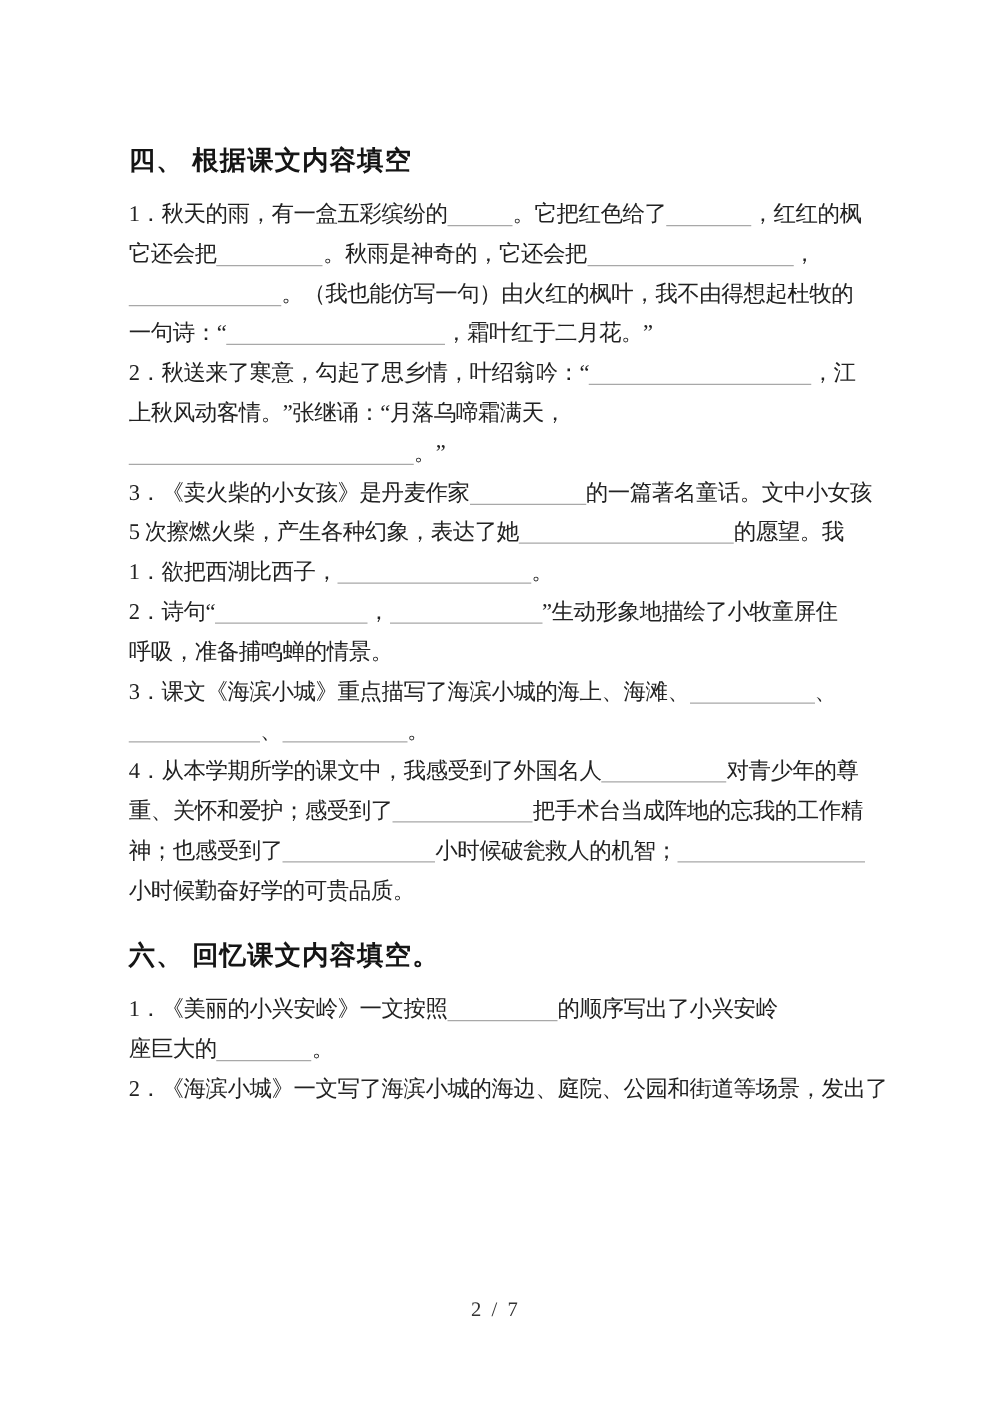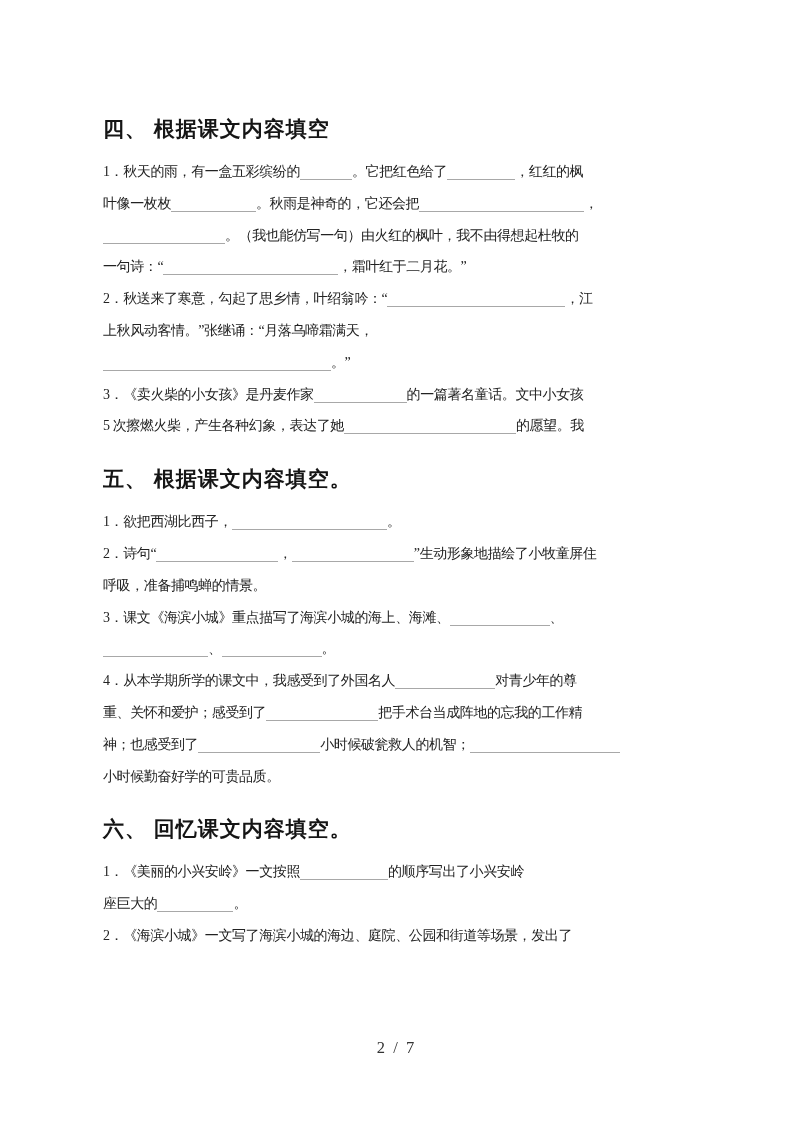--- a/index.html
+++ b/index.html
@@ -24,21 +24,21 @@
     font-weight: bold;
     font-size: 21px;
     line-height: 34px;
     letter-spacing: 1px;
     color: #151515;
     margin: 20px 0 10px 0;
   }
   section:first-child h2.section-heading { margin-top: 0; }
   p.line {
     margin: 0;
-    font-size: 14px;
+    font-size: 18px;
     line-height: 31.8px;
     height: 31.8px;
     letter-spacing: -0.4px;
     white-space: nowrap;
   }
   span.blank {
     display: inline-block;
     height: 16px;
     border-bottom: 1.5px solid #a8a8a8;
     vertical-align: -4px;
@@ -56,31 +56,30 @@
   }
 </style>
 </head>
 <body>
 
 <div class="page">
   <main id="content">
       <section>
         <h2 class="section-heading">四、 根据课文内容填空</h2>
         <p class="line"><span>1．秋天的雨，有一盒五彩缤纷的</span><span class="blank" style="width: 52px;"></span><span>。它把红色给了</span><span class="blank" style="width: 68px;"></span><span>，红红的枫</span></p>
-        <p class="line"><span>叶像一枚枚</span><span class="blank" style="width: 85px;"></span><span>。秋雨是神奇的，它还会把</span><span class="blank" style="width: 165px;"></span><span>，</span></p>
+        <p class="line"><span>它还会把</span><span class="blank" style="width: 85px;"></span><span>。秋雨是神奇的，它还会把</span><span class="blank" style="width: 165px;"></span><span>，</span></p>
         <p class="line"><span class="blank" style="width: 122px;"></span><span>。（我也能仿写一句）由火红的枫叶，我不由得想起杜牧的</span></p>
         <p class="line"><span>一句诗：“</span><span class="blank" style="width: 175px;"></span><span>，霜叶红于二月花。”</span></p>
         <p class="line"><span>2．秋送来了寒意，勾起了思乡情，叶绍翁吟：“</span><span class="blank" style="width: 178px;"></span><span>，江</span></p>
         <p class="line"><span>上秋风动客情。”张继诵：“月落乌啼霜满天，</span></p>
         <p class="line"><span class="blank" style="width: 228px;"></span><span>。”</span></p>
         <p class="line"><span>3．《卖火柴的小女孩》是丹麦作家</span><span class="blank" style="width: 93px;"></span><span>的一篇著名童话。文中小女孩</span></p>
         <p class="line"><span>5 次擦燃火柴，产生各种幻象，表达了她</span><span class="blank" style="width: 172px;"></span><span>的愿望。我</span></p>
       </section>
       <section>
-        <h2 class="section-heading">五、 根据课文内容填空。</h2>
         <p class="line"><span>1．欲把西湖比西子，</span><span class="blank" style="width: 155px;"></span><span>。</span></p>
         <p class="line"><span>2．诗句“</span><span class="blank" style="width: 122px;"></span><span>，</span><span class="blank" style="width: 122px;"></span><span>”生动形象地描绘了小牧童屏住</span></p>
         <p class="line"><span>呼吸，准备捕鸣蝉的情景。</span></p>
         <p class="line"><span>3．课文《海滨小城》重点描写了海滨小城的海上、海滩、</span><span class="blank" style="width: 100px;"></span><span>、</span></p>
         <p class="line"><span class="blank" style="width: 105px;"></span><span>、</span><span class="blank" style="width: 100px;"></span><span>。</span></p>
         <p class="line"><span>4．从本学期所学的课文中，我感受到了外国名人</span><span class="blank" style="width: 100px;"></span><span>对青少年的尊</span></p>
         <p class="line"><span>重、关怀和爱护；感受到了</span><span class="blank" style="width: 112px;"></span><span>把手术台当成阵地的忘我的工作精</span></p>
         <p class="line"><span>神；也感受到了</span><span class="blank" style="width: 122px;"></span><span>小时候破瓮救人的机智；</span><span class="blank" style="width: 150px;"></span></p>
         <p class="line"><span>小时候勤奋好学的可贵品质。</span></p>
       </section>

